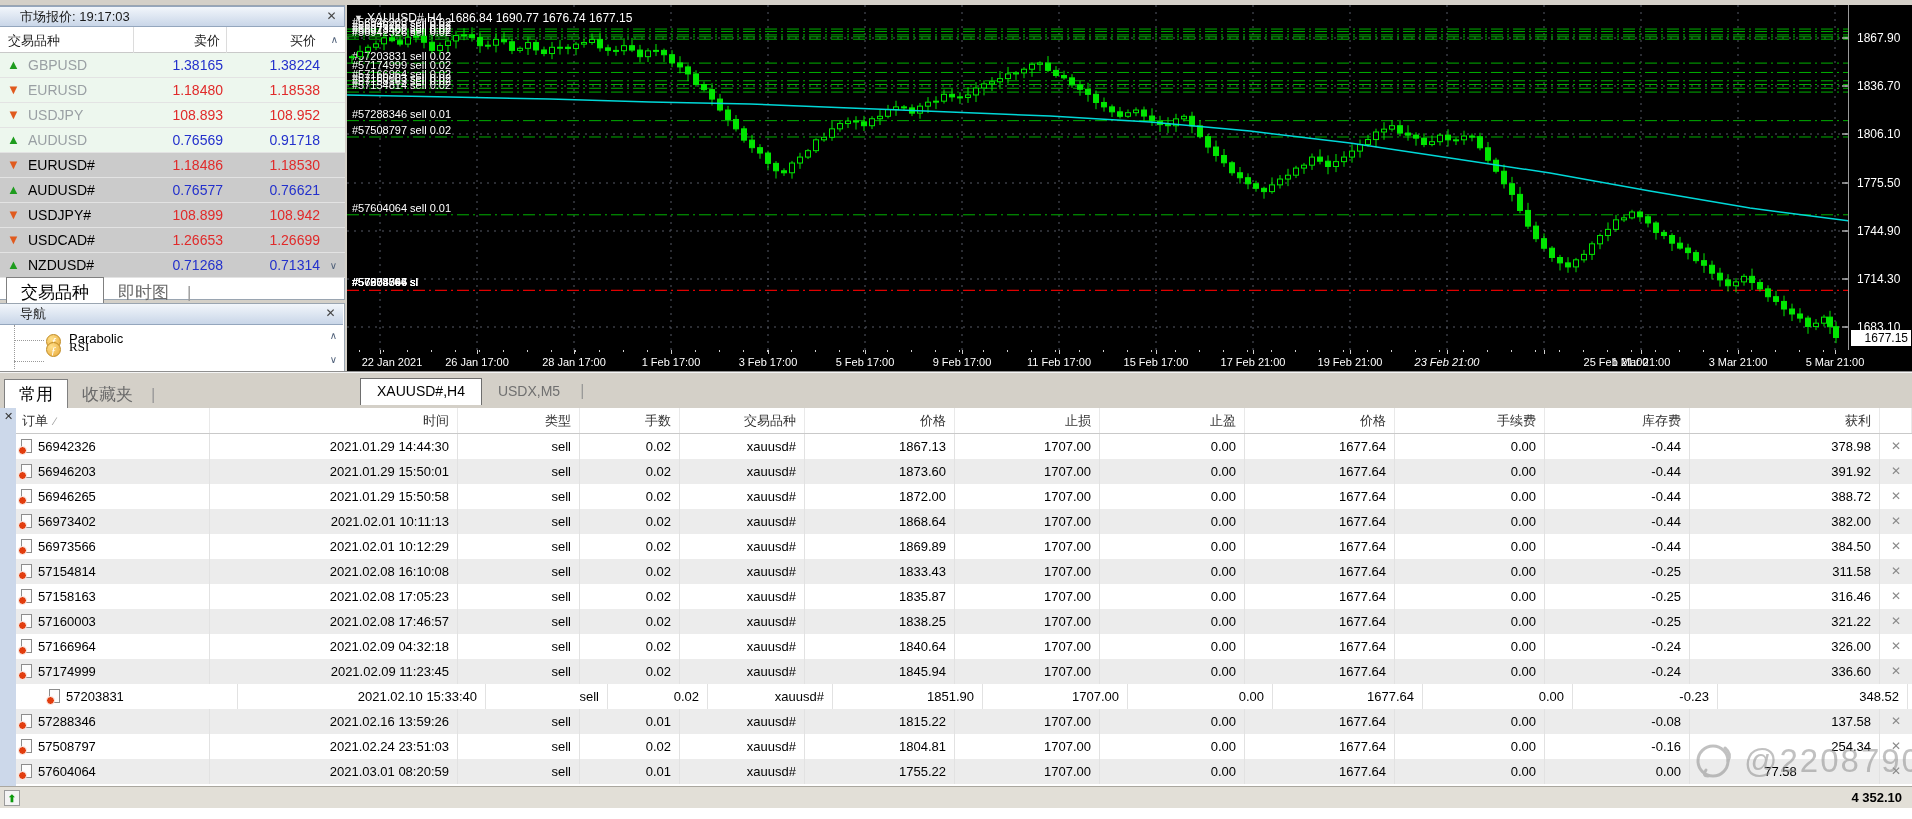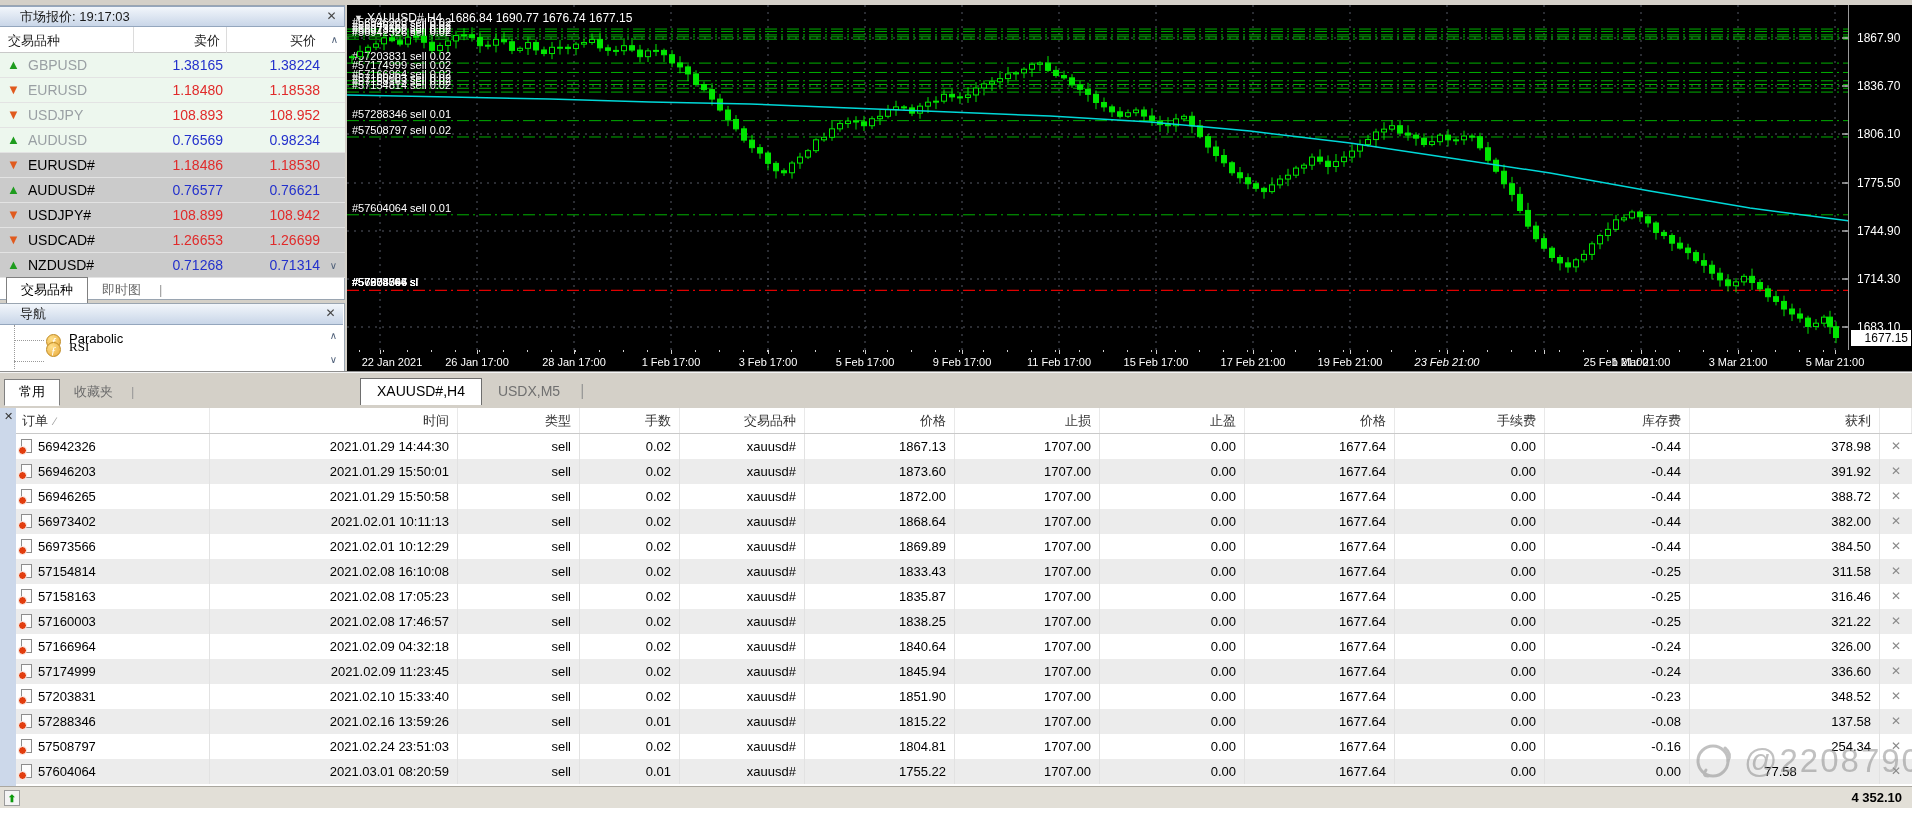--- a/index.html
+++ b/index.html
@@ -23,21 +23,21 @@
   .mw-row.hash  { background:#cbcbcb; }
   .mw-arrow { position:absolute; left:7px; top:4px; font-size:13px; }
   .mw-arrow.up { color:#1e9c1e; } .mw-arrow.down { color:#e05a1e; }
   .mw-sym { position:absolute; left:28px; top:4px; color:#000; }
   .plain .mw-sym { color:#9aa0a4; }
   .mw-bid { position:absolute; left:135px; width:88px; top:4px; text-align:right; }
   .mw-ask { position:absolute; left:228px; width:92px; top:4px; text-align:right; }
   .px-blue { color:#2330cc; } .px-red { color:#e02a2a; }
   .scroll-arrow { position:absolute; width:15px; height:15px; font-size:10px; color:#50617a; text-align:center; line-height:15px; }
 
-  .mini-tabs { position:absolute; font-size:13px;text-align:right; }
+  .mini-tabs { position:absolute; font-size:17px;text-align:right; }
   .mini-tab { display:inline-block; padding:3px 14px 4px 14px; color:#6b6b6b; position:relative; }
   .mini-tab.active { background:#fff; border:1px solid #808080; border-bottom:1px solid #fff; color:#000; }
   .tab-pipe { color:#999; margin-left:4px; }
 
   #nav-win { position:absolute; left:0; top:303px; width:345px; height:69px; background:#fff; border:1px solid #9aa5b1; border-left:none; }
   .nav-item { position:absolute; left:46px; height:18px; font-size:13px; color:#000; }
   .fx-icon { display:inline-block; width:15px; height:15px; border-radius:8px;
     background:radial-gradient(circle at 35% 30%, #ffe08a, #e8a93c); color:#fff; font-style:italic;
     font-size:11px; text-align:center; line-height:14px; margin-right:8px; vertical-align:-3px; border:1px solid #c08a20;}
   .tree-guide-v { position:absolute; border-left:1px dotted #9a9a9a; }
@@ -129,21 +129,21 @@
         <div class="mw-row plain">
           <span class="mw-arrow down">▼</span>
           <span class="mw-sym">USDJPY</span>
           <span class="mw-bid px-red">108.893</span>
           <span class="mw-ask px-red">108.952</span>
         </div>
         <div class="mw-row plain">
           <span class="mw-arrow up">▲</span>
           <span class="mw-sym">AUDUSD</span>
           <span class="mw-bid px-blue">0.76569</span>
-          <span class="mw-ask px-blue">0.98234</span>
+          <span class="mw-ask px-blue">0.91718</span>
         </div>
         <div class="mw-row hash">
           <span class="mw-arrow down">▼</span>
           <span class="mw-sym">EURUSD#</span>
           <span class="mw-bid px-red">1.18486</span>
           <span class="mw-ask px-red">1.18530</span>
         </div>
         <div class="mw-row hash">
           <span class="mw-arrow up">▲</span>
           <span class="mw-sym">AUDUSD#</span>
@@ -908,21 +908,21 @@
           <div class="t-cell" style="width: 125px;">xauusd#</div>
           <div class="t-cell" style="width: 150px;">1845.94</div>
           <div class="t-cell" style="width: 145px;">1707.00</div>
           <div class="t-cell" style="width: 145px;">0.00</div>
           <div class="t-cell" style="width: 150px;">1677.64</div>
           <div class="t-cell" style="width: 150px;">0.00</div>
           <div class="t-cell" style="width: 145px;">-0.24</div>
           <div class="t-cell" style="width: 190px;">336.60</div>
           <div class="t-cell cx" style="width: 32px;">✕</div>
         </div>
-        <div class="t-row " style="top: 276px;">
+        <div class="t-row " style="top: 276px; padding-left: 28px;">
           <div class="t-cell c0" style="width: 194px;"><span class="doc-icon"></span><span>57203831</span></div>
           <div class="t-cell" style="width: 248px;">2021.02.10 15:33:40</div>
           <div class="t-cell" style="width: 122px;">sell</div>
           <div class="t-cell" style="width: 100px;">0.02</div>
           <div class="t-cell" style="width: 125px;">xauusd#</div>
           <div class="t-cell" style="width: 150px;">1851.90</div>
           <div class="t-cell" style="width: 145px;">1707.00</div>
           <div class="t-cell" style="width: 145px;">0.00</div>
           <div class="t-cell" style="width: 150px;">1677.64</div>
           <div class="t-cell" style="width: 150px;">0.00</div>

